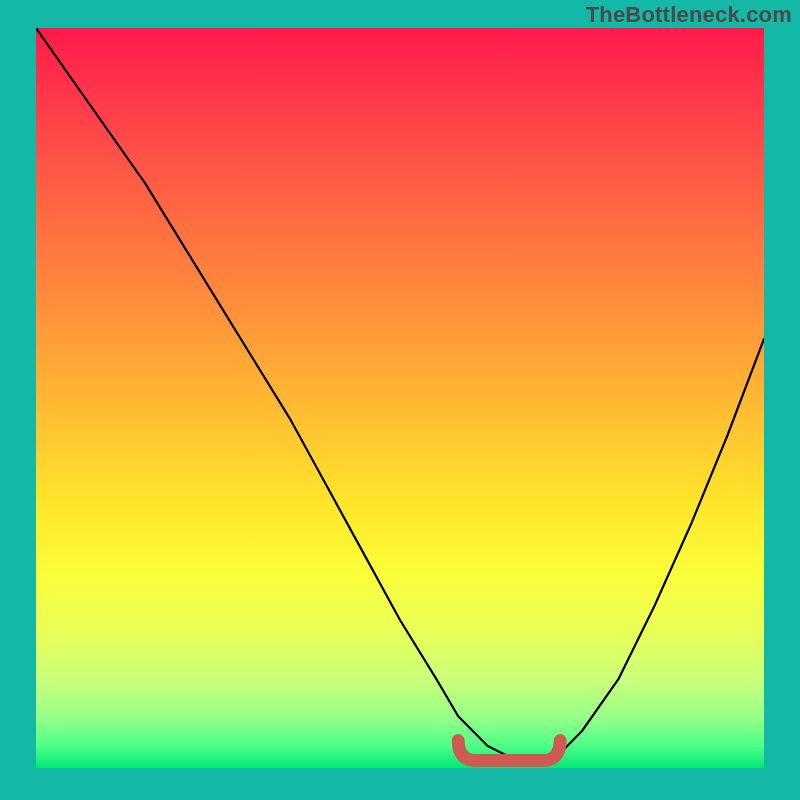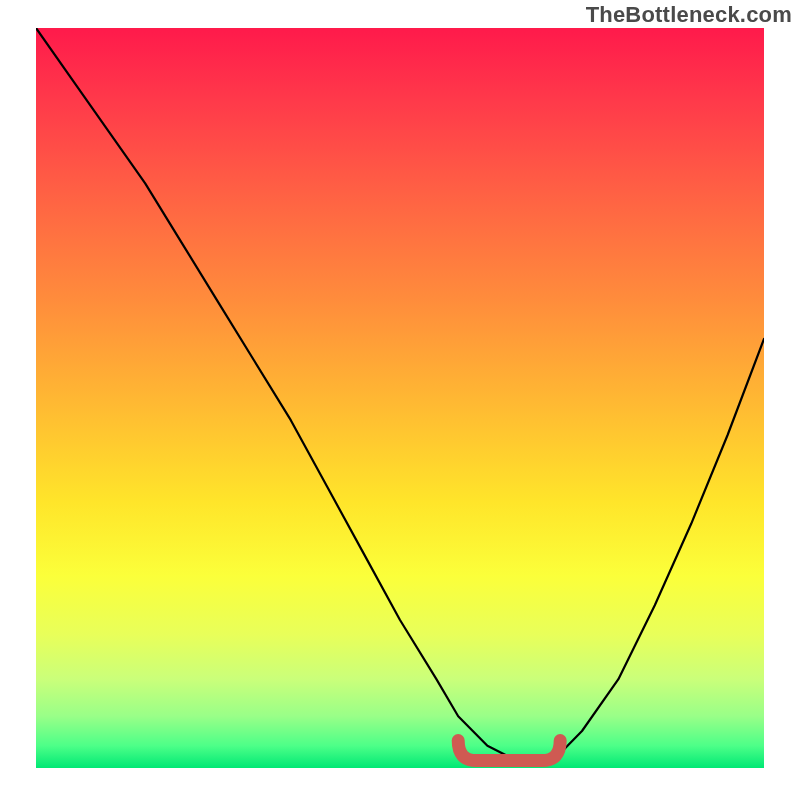--- a/index.html
+++ b/index.html
@@ -8,21 +8,21 @@
     width: 800px;
     height: 800px;
     background: #000;
     font-family: Arial, Helvetica, sans-serif;
     overflow: hidden;
   }
   .frame {
     position: relative;
     width: 800px;
     height: 800px;
-    background: #ffffff;
+    background: #14b8a6;
   }
   .watermark {
     position: absolute;
     top: 2px;
     right: 8px;
     color: #4a4a4a;
     font-size: 22px;
     font-weight: 600;
     letter-spacing: 0.2px;
     z-index: 50;

